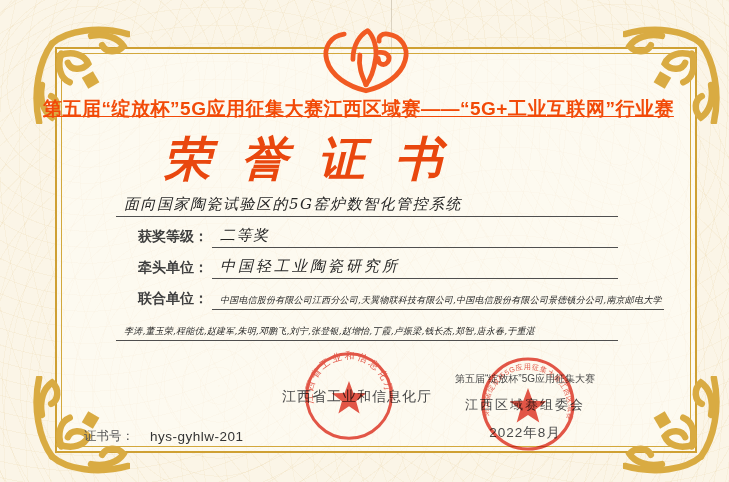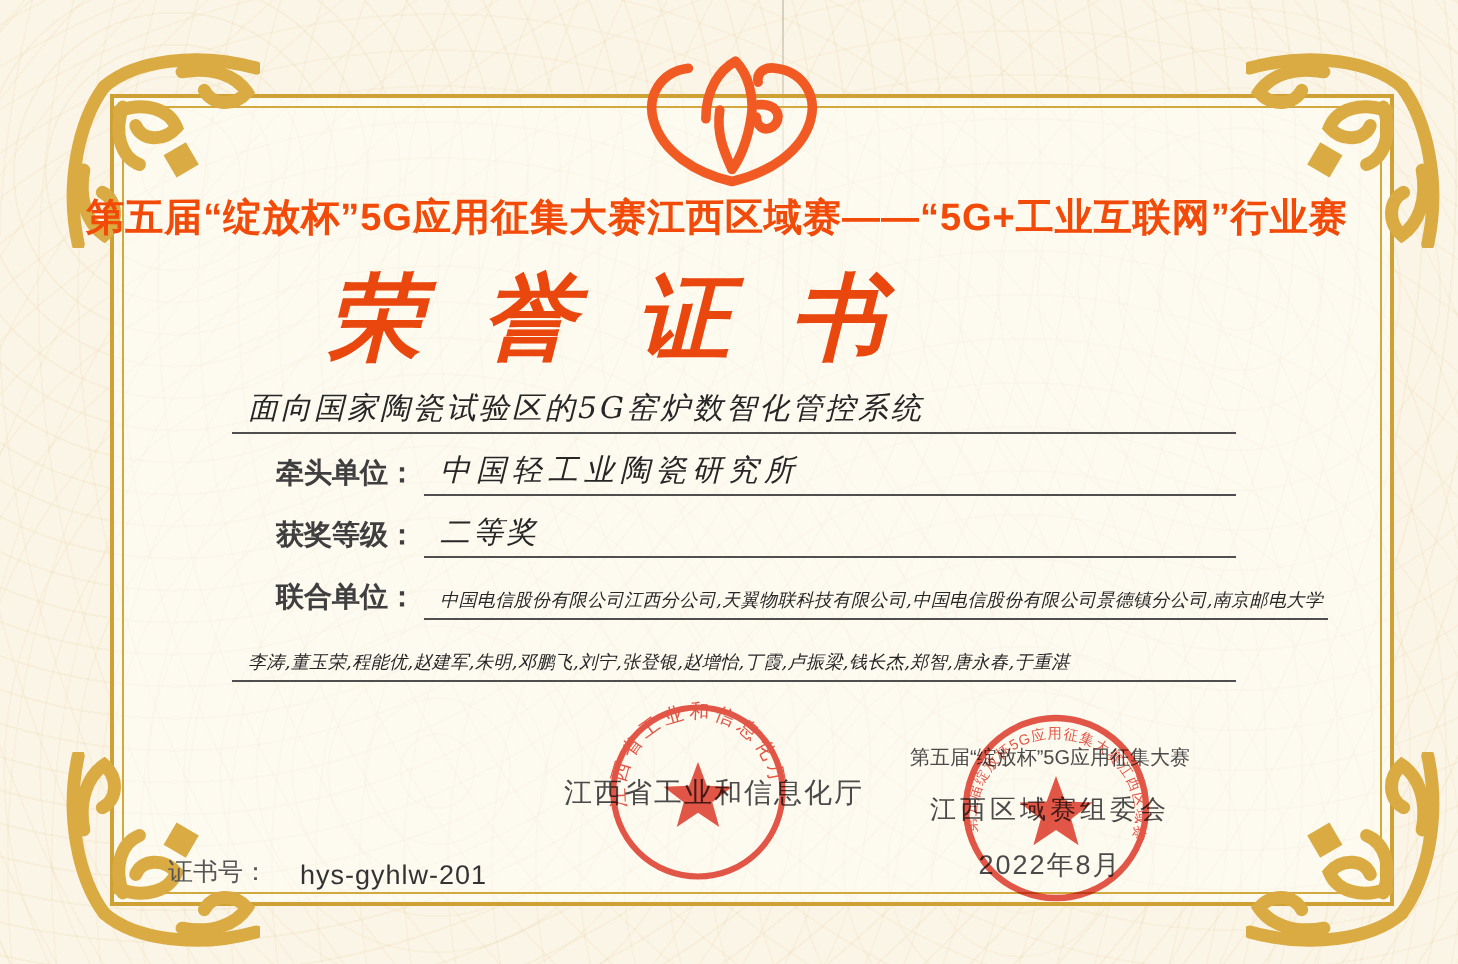--- a/index.html
+++ b/index.html
@@ -20,21 +20,21 @@
   .corner svg{width:100%;height:100%;display:block;}
   .corner.tl{left:28px;top:22px;}
   .corner.tr{right:4px;top:22px;transform:scaleX(-1);}
   .corner.bl{left:28px;bottom:4px;transform:scaleY(-1);}
   .corner.br{right:4px;bottom:4px;transform:scale(-1,-1);}
   .crease{position:absolute;left:391px;top:0;width:1px;height:198px;
     background:linear-gradient(to bottom, rgba(172,160,138,0.45), rgba(172,160,138,0.05));}
   .logo{position:absolute;left:315px;top:28px;width:102px;height:68px;}
   .logo svg{width:100%;height:100%;display:block;}
   .comp-title{position:absolute;left:0;top:96px;width:717px;text-align:center;
-    color:#f24a08;font-size:19px;font-weight:bold;letter-spacing:0.5px;white-space:nowrap;}
+    color:#f24a08;font-size:19px;font-weight:bold;letter-spacing:0.5px;white-space:nowrap;text-decoration:underline;}
   .cert-title{position:absolute;left:0;top:128px;width:606px;text-align:center;
     color:#e9470e;font-size:47px;font-weight:bold;font-style:italic;
     font-family:"DejaVu Serif",serif;letter-spacing:30px;padding-left:30px;box-sizing:border-box;}
   .fields{position:absolute;left:112px;top:195px;width:506px;}
   .f-row{display:flex;margin-bottom:9px;min-height:22px;}
   .f-label{width:96px;flex:0 0 96px;text-align:right;font-weight:bold;color:#3f3f3f;
     font-size:14px;padding-top:2px;white-space:nowrap;}
   .f-value{flex:1;border-bottom:1.3px solid #4f4f4f;margin-left:4px;
     display:flex;align-items:flex-end;padding:0 2px 2px 8px;
     font-family:"DejaVu Serif",serif;font-style:italic;color:#262626;white-space:nowrap;}
@@ -45,21 +45,21 @@
   .v5{font-size:9px;letter-spacing:0.2px;}
   .issuer-left{position:absolute;left:282px;top:388px;font-size:14px;color:#4a4a4a;letter-spacing:1px;}
   .issuer-right{position:absolute;left:415px;top:372px;width:220px;text-align:center;color:#4a4a4a;}
   .ir-l1{font-size:10px;margin-bottom:10px;white-space:nowrap;}
   .ir-l2{font-size:13px;margin-bottom:10px;letter-spacing:2px;}
   .ir-date{font-size:13.5px;letter-spacing:1px;}
   .seal{position:absolute;mix-blend-mode:multiply;opacity:0.85;}
   .seal svg{width:100%;height:100%;display:block;}
   .seal-left{left:302px;top:349px;width:94px;height:94px;}
   .seal-right{left:478px;top:354px;width:100px;height:100px;}
-  .certno{position:absolute;left:84px;top:428px;display:flex;align-items:flex-end;}
+  .certno{position:absolute;left:84px;top:428px;display:flex;align-items:center;}
   .certno-label{font-size:12.5px;color:#555;}
   .certno-value{font-size:13.5px;color:#333;margin-left:16px;letter-spacing:0.5px;}
 </style>
 </head>
 <body>
 
 <div class="crease"></div>
 
 <div class="frame-outer">
   <div class="frame-inner"></div>
@@ -131,26 +131,26 @@
 
 <div class="comp-title">第五届“绽放杯”5G应用征集大赛江西区域赛——“5G+工业互联网”行业赛</div>
 
 <div class="cert-title">荣誉证书</div>
 
 <div class="fields">
   <div class="f-row">
     <div class="f-value v1">面向国家陶瓷试验区的5G窑炉数智化管控系统</div>
   </div>
   <div class="f-row">
+    <div class="f-label">获奖等级：</div>
+    <div class="f-value v2">二等奖</div>
+  </div>
+  <div class="f-row">
     <div class="f-label">牵头单位：</div>
     <div class="f-value v3">中国轻工业陶瓷研究所</div>
-  </div>
-  <div class="f-row">
-    <div class="f-label">获奖等级：</div>
-    <div class="f-value v2">二等奖</div>
   </div>
   <div class="f-row">
     <div class="f-label">联合单位：</div>
     <div class="f-value v4">中国电信股份有限公司江西分公司,天翼物联科技有限公司,中国电信股份有限公司景德镇分公司,南京邮电大学</div>
   </div>
   <div class="f-row">
     <div class="f-value v5">李涛,董玉荣,程能优,赵建军,朱明,邓鹏飞,刘宁,张登银,赵增怡,丁霞,卢振梁,钱长杰,郑智,唐永春,于重湛</div>
   </div>
 </div>
 

